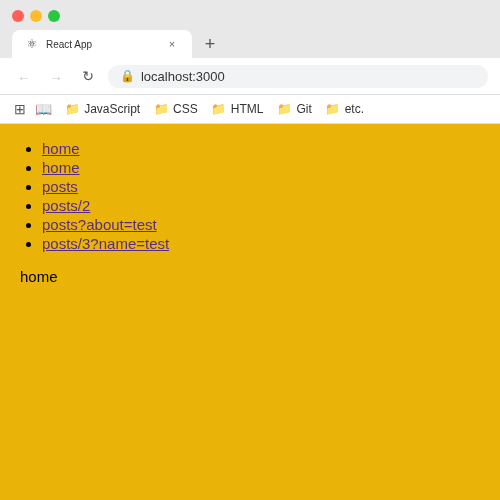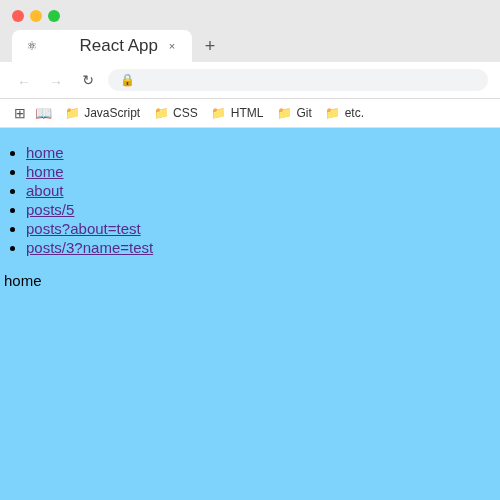--- a/index.html
+++ b/index.html
@@ -60,23 +60,22 @@
       width: 16px;
       height: 16px;
       display: flex;
       align-items: center;
       justify-content: center;
       font-size: 12px;
     }
 
     .tab-title {
       flex: 1;
-      font-size: 17px;
-      color: #333;
-      text-align: right;
+      font-size: 10px;
+      color: #333;
     }
 
     .tab-close {
       width: 16px;
       height: 16px;
       display: flex;
       align-items: center;
       justify-content: center;
       border-radius: 50%;
       cursor: pointer;
@@ -160,23 +159,23 @@
       border-radius: 4px;
       cursor: pointer;
       color: #333;
       white-space: nowrap;
     }
 
     .bookmark-icon { color: #888; font-size: 12px; }
 
     
     .page-content {
-      background: #7dd3fc;
+      background: #eab308;
       flex: 1;
-      padding: 16px 4px;
+      padding: 16px 20px;
       font-size: 15px;
     }
 
     .nav-list {
       list-style: disc;
       padding-left: 22px;
       margin-bottom: 16px;
     }
 
     .nav-list li {
@@ -215,20 +214,21 @@
       <div class="new-tab-btn">+</div>
     </div>
   </div>
 
   <div class="toolbar">
     <div class="nav-btn disabled">←</div>
     <div class="nav-btn disabled">→</div>
     <div class="nav-btn">↻</div>
     <div class="address-bar">
       <span class="lock-icon">🔒</span>
+      <span>localhost:3000</span>
     </div>
   </div>
 
   <div class="bookmarks-bar">
     <div class="apps-icon">⊞</div>
     <div class="apps-icon">📖</div>
     <div class="bookmark-item">
       <span class="bookmark-icon">📁</span>
       <span>JavaScript</span>
     </div>
@@ -247,21 +247,21 @@
     <div class="bookmark-item">
       <span class="bookmark-icon">📁</span>
       <span>etc.</span>
     </div>
   </div>
 
   <div class="page-content">
     <ul class="nav-list">
     <li><a href="#">home</a></li>
         <li><a href="#">home</a></li>
-        <li><a href="#">about</a></li>
-        <li><a href="#">posts/5</a></li>
+        <li><a href="#">posts</a></li>
+        <li><a href="#">posts/2</a></li>
         <li><a href="#">posts?about=test</a></li>
         <li><a href="#">posts/3?name=test</a></li>
       </ul>
     <div class="page-label">home</div>
   </div>
 
 </div>
 
 </body></html>

